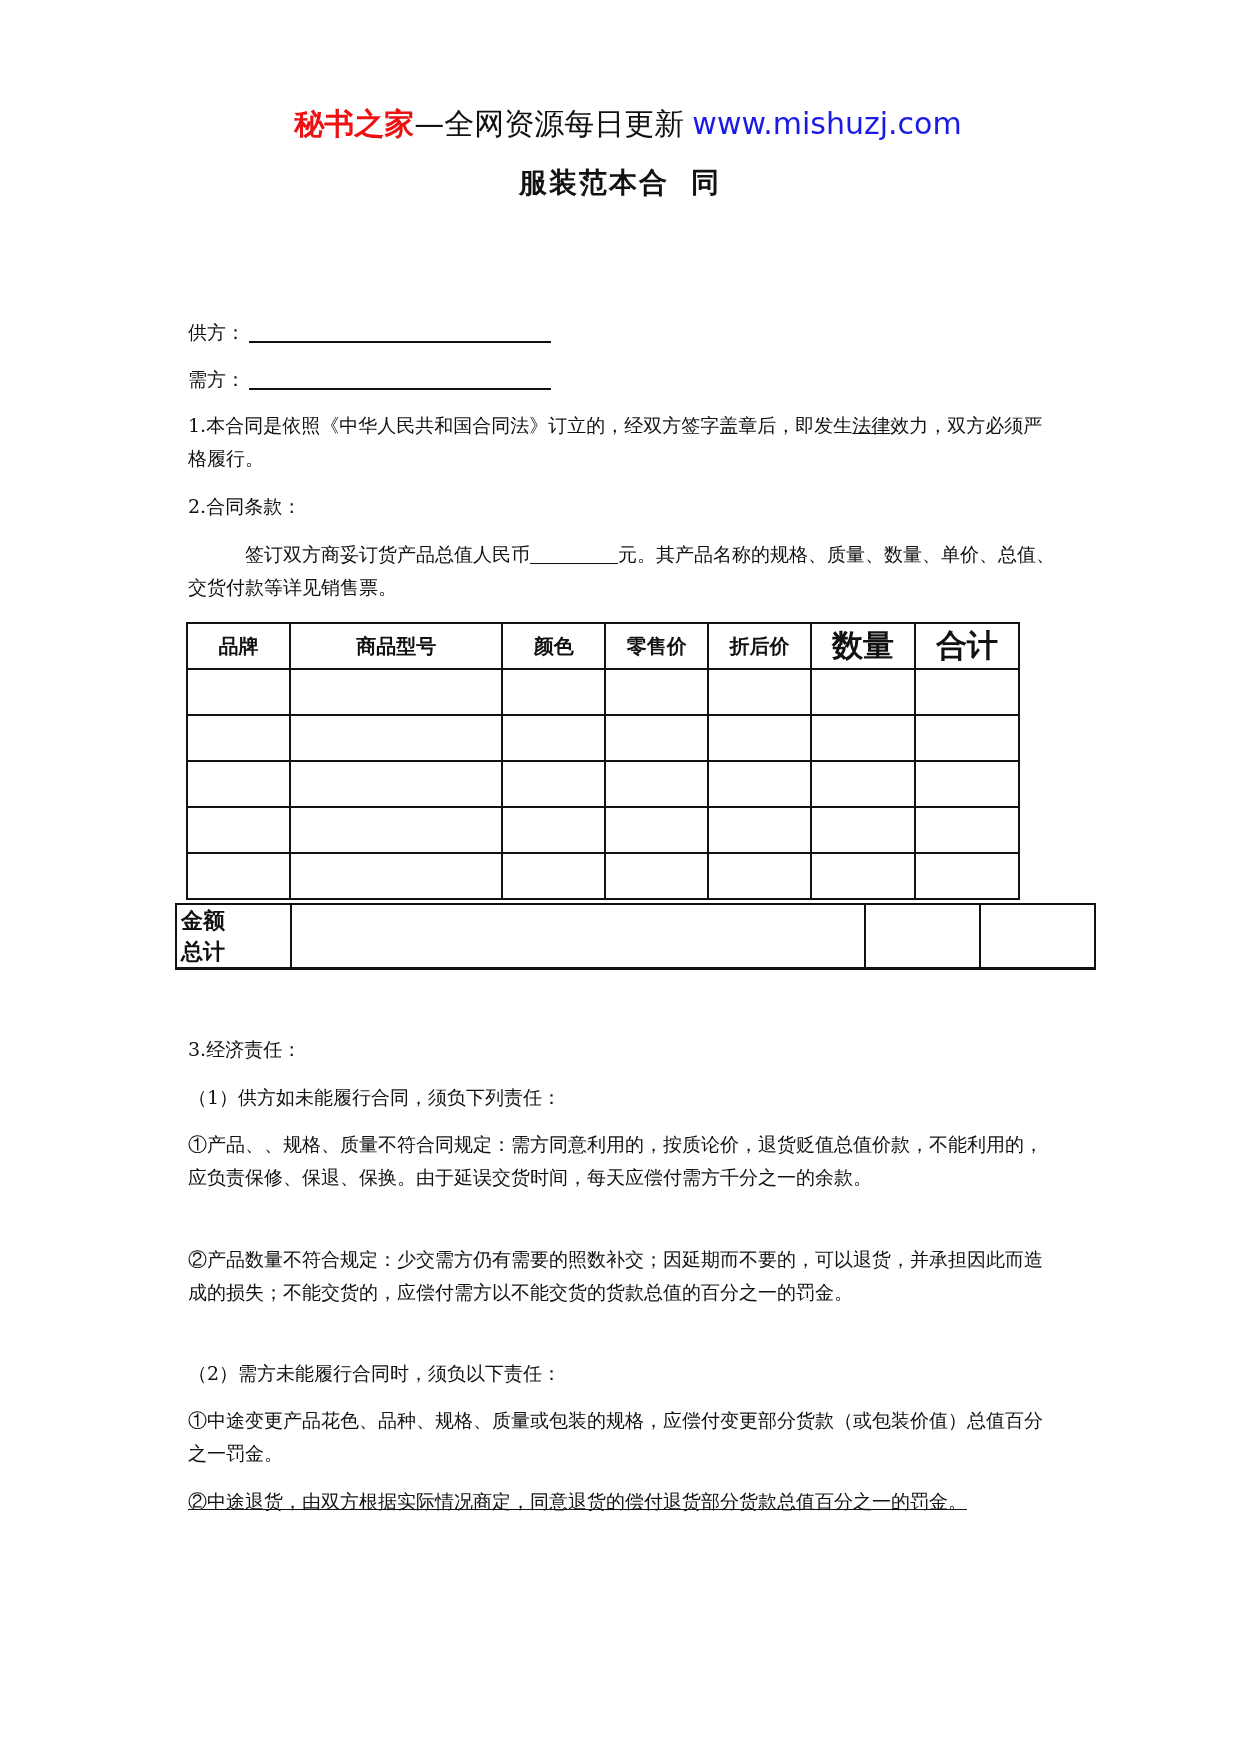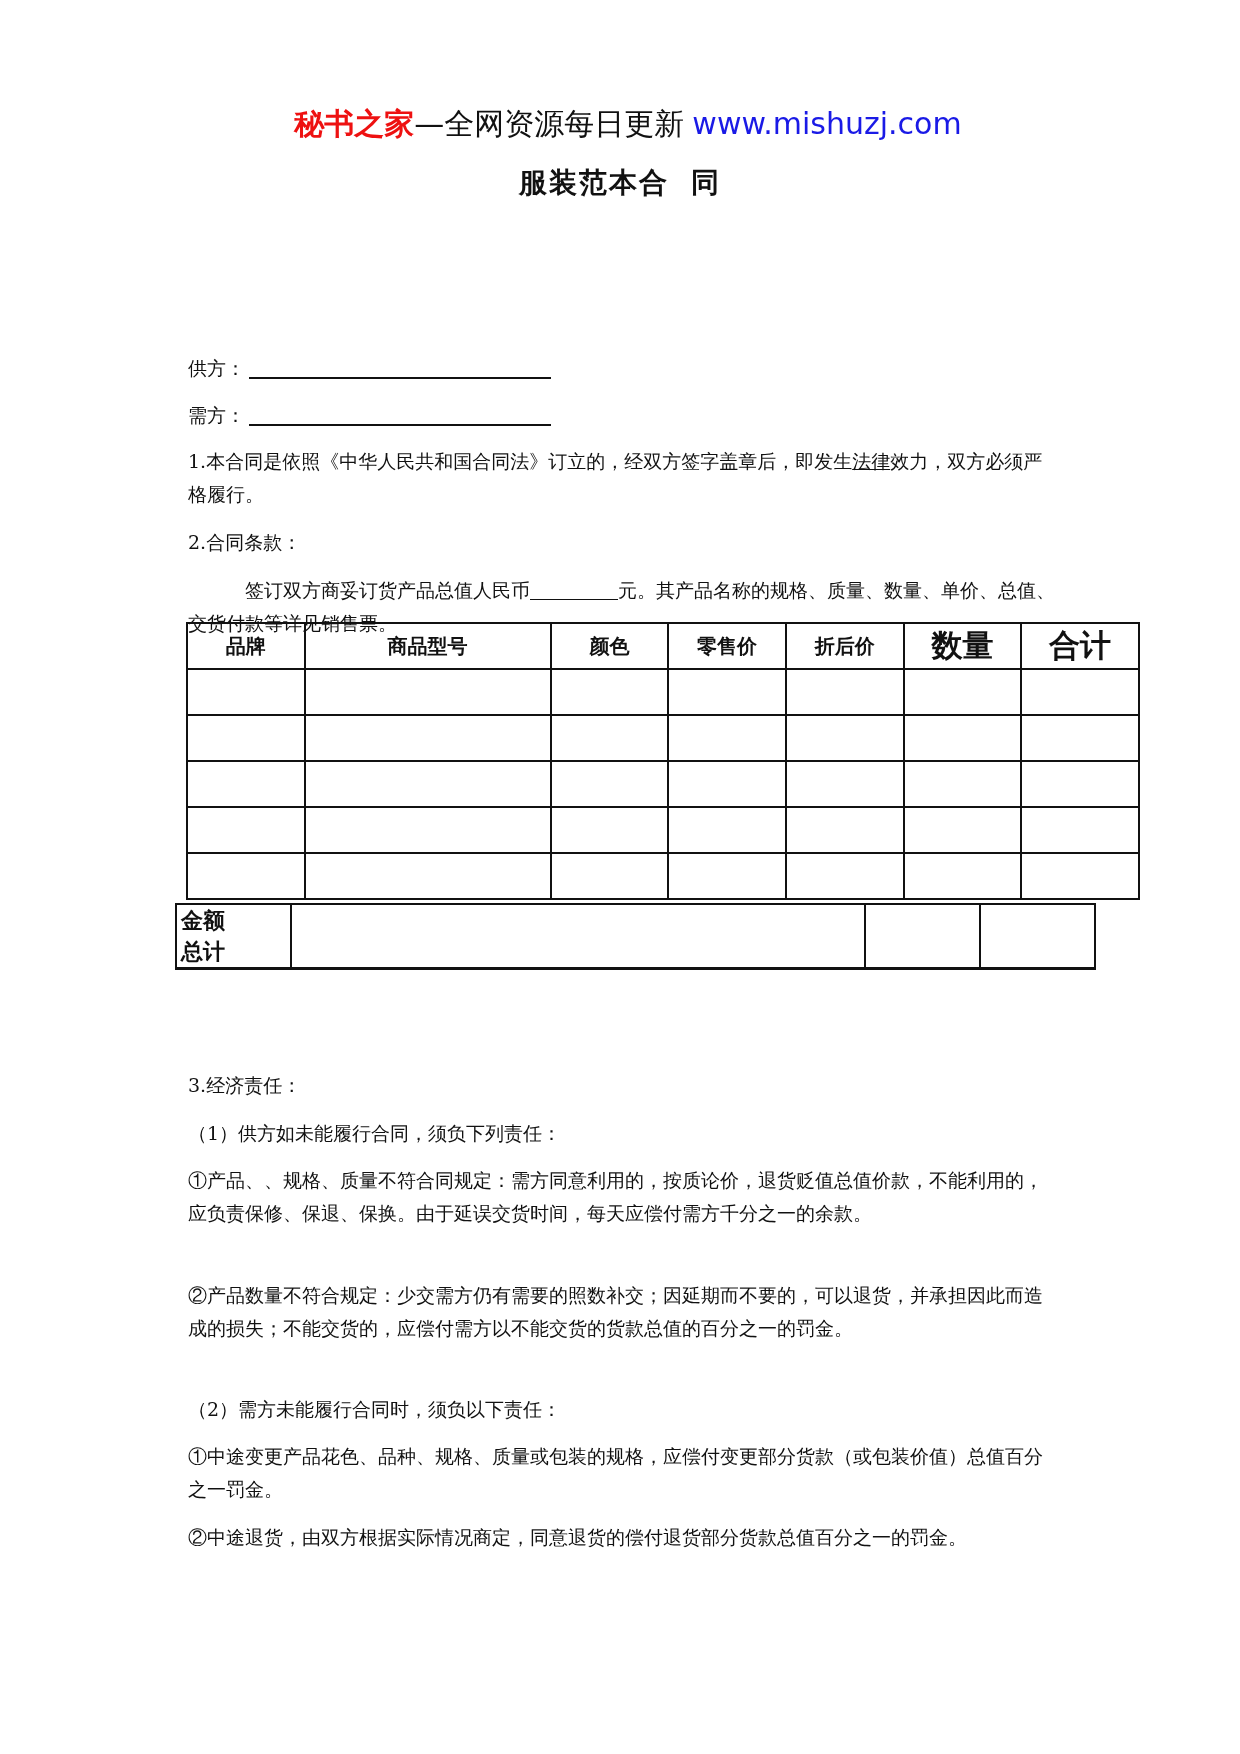--- a/index.html
+++ b/index.html
@@ -6,26 +6,26 @@
   body { width: 1240px; height: 1754px; position: relative; overflow: hidden;
          font-family: "DejaVu Serif", "Liberation Serif", serif; color: #111; }
   .banner { position: absolute; top: 104px; left: 0; width: 1240px; text-align: center;
             font-family: "DejaVu Sans", "Liberation Sans", sans-serif; font-size: 30px; line-height: 40px; white-space: nowrap; padding-left: 8px; }
   .banner .brand { color: #ee1111; font-weight: bold; }
   .banner .slogan { color: #111; }
   .banner .url { color: #1a1ae6; margin-left: 8px; }
   .title { position: absolute; top: 164px; left: 0; width: 1240px; text-align: center;
            font-family: "DejaVu Sans", "Liberation Sans", sans-serif; font-size: 28px; font-weight: bold; letter-spacing: 2px; }
   .title .gap { display: inline-block; width: 22px; }
-  .p { position: absolute; left: 188px; width: 870px; font-size: 19px; line-height: 33px; margin-top: 36px; }
+  .p { position: absolute; left: 188px; width: 870px; font-size: 19px; line-height: 33px; }
   .field-line { display: inline-block; width: 302px; border-bottom: 2px solid #111; height: 22px; vertical-align: -4px; margin-left: 4px; }
   .u { text-decoration: underline; }
   .blank { display: inline-block; width: 88px; border-bottom: 1.5px solid #111; height: 20px; vertical-align: -3px; }
   .indent { text-indent: 57px; }
-  table.goods { position: absolute; left: 186px; top: 622px; width: 954px; border-collapse: collapse;
+  table.goods { position: absolute; left: 186px; top: 622px; width: 834px; border-collapse: collapse;
                 font-family: "DejaVu Sans", "Liberation Sans", sans-serif; }
   table.goods td, table.goods th { border: 2.5px solid #111; height: 44px; padding: 0; }
   table.goods th { font-size: 20px; font-weight: bold; text-align: center; }
   table.goods th.big { font-size: 31px; }
   table.total { position: absolute; left: 175px; top: 903px; width: 921px; border-collapse: collapse;
                 font-family: "DejaVu Sans", "Liberation Sans", sans-serif; }
   table.total td { border: 2px solid #111; height: 62px; padding: 0; }
   table.total td.lbl { width: 108px; font-size: 22px; font-weight: bold; line-height: 31px; padding-left: 4px; vertical-align: middle; }
   table.total { border-bottom: 3px solid #111; padding-left: 11px; }
 </style>
@@ -141,13 +141,13 @@
   </tr>
 </tbody>
   </table>
 
 <div class="p" style="top:1033px;">3.经济责任：</div>
 <div class="p" style="top:1081px;">（1）供方如未能履行合同，须负下列责任：</div>
 <div class="p" style="top:1128px;">①产品、、规格、质量不符合同规定：需方同意利用的，按质论价，退货贬值总值价款，不能利用的，应负责保修、保退、保换。由于延误交货时间，每天应偿付需方千分之一的余款。</div>
 <div class="p" style="top:1243px;">②产品数量不符合规定：少交需方仍有需要的照数补交；因延期而不要的，可以退货，并承担因此而造成的损失；不能交货的，应偿付需方以不能交货的货款总值的百分之一的罚金。</div>
 <div class="p" style="top:1357px;">（2）需方未能履行合同时，须负以下责任：</div>
 <div class="p" style="top:1404px;">①中途变更产品花色、品种、规格、质量或包装的规格，应偿付变更部分货款（或包装价值）总值百分之一罚金。</div>
-<div class="p" style="top:1485px;">②中途退货，由双方根据实际情况商定，同意退货的偿付退货部分货款总值百分之一的罚金。</div>
+<div class="p" style="top:1485px;text-decoration:underline;">②中途退货，由双方根据实际情况商定，同意退货的偿付退货部分货款总值百分之一的罚金。</div>
 
 </body></html>

